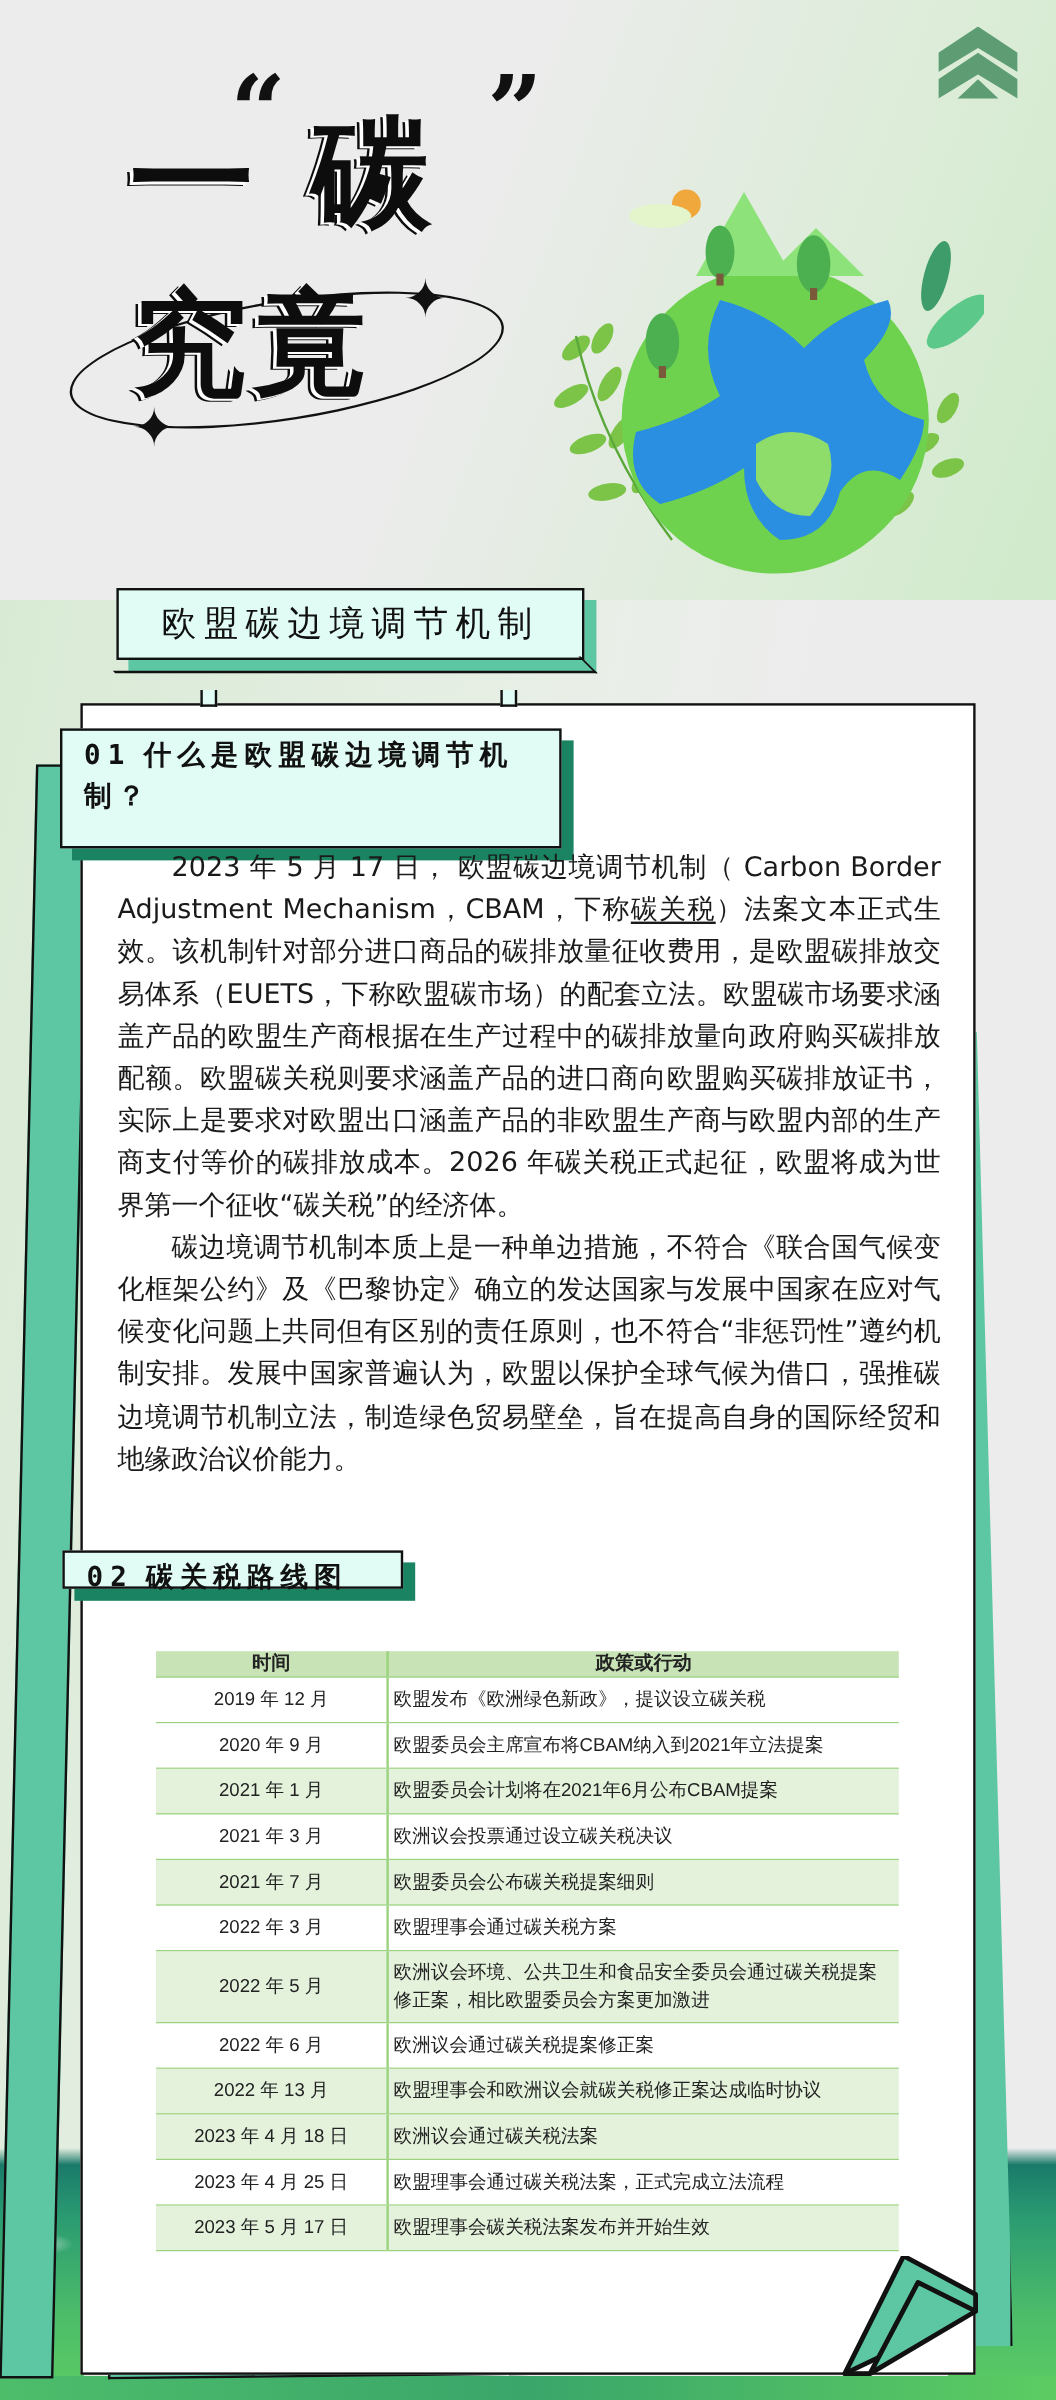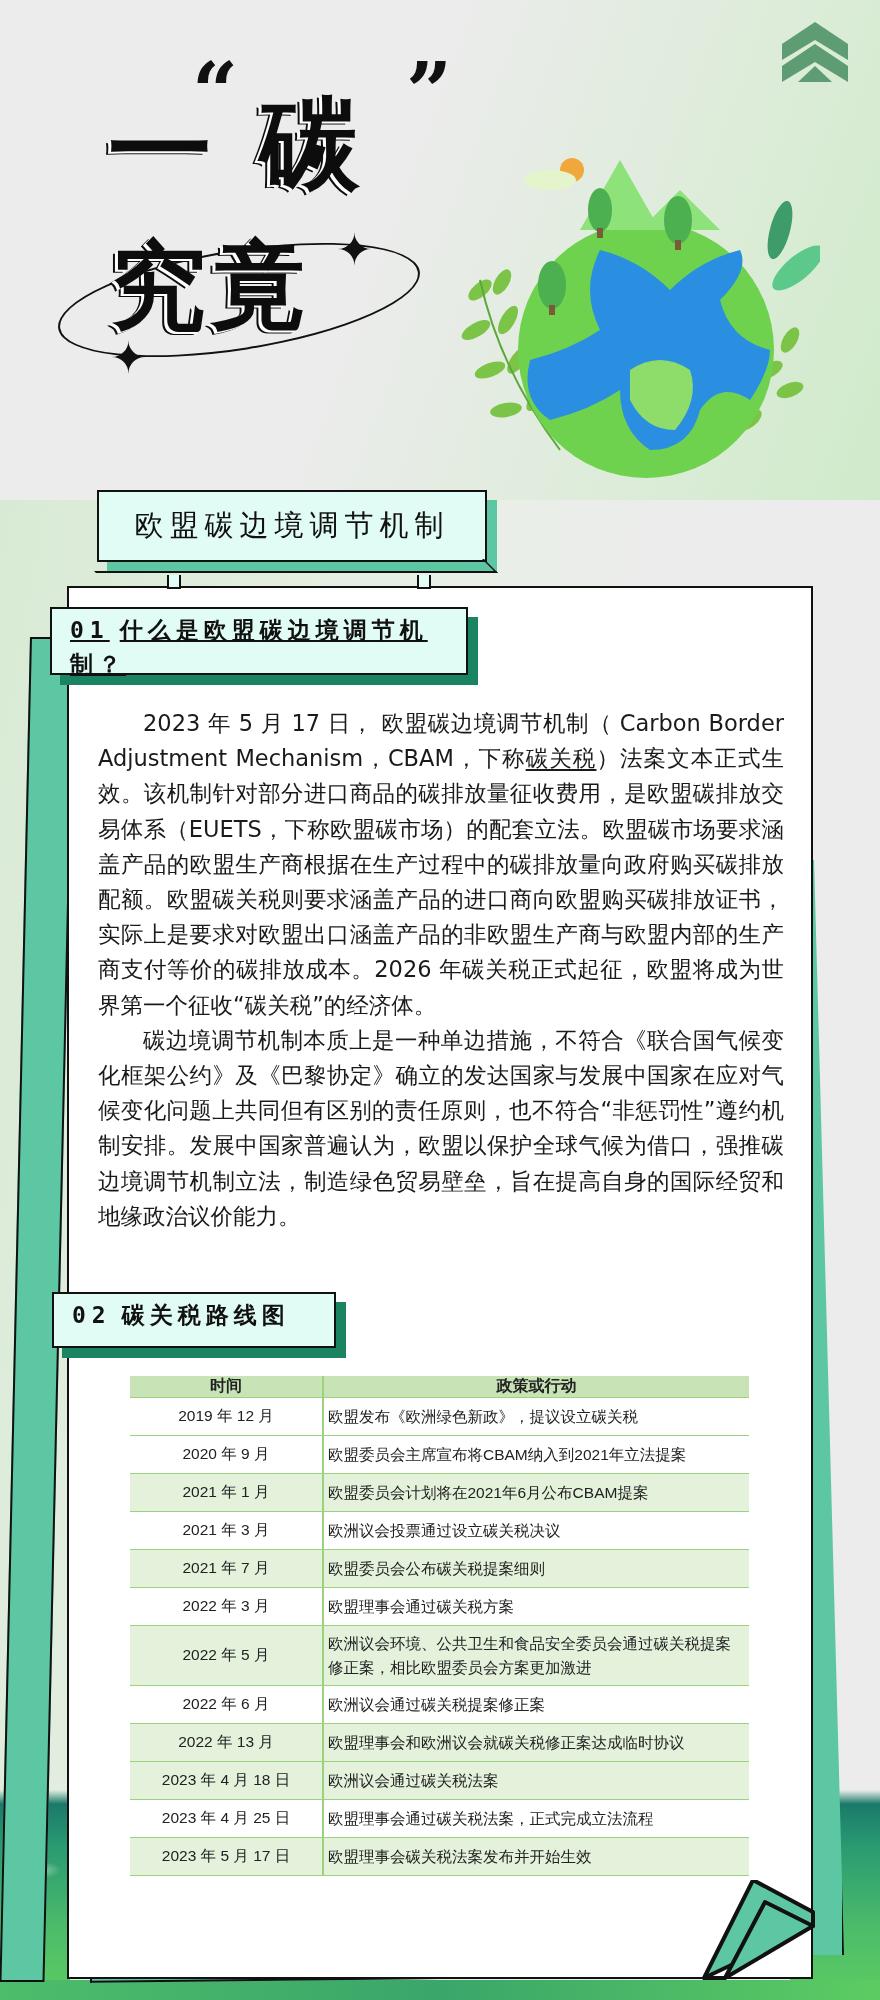--- a/index.html
+++ b/index.html
@@ -44,21 +44,21 @@
   .sparkle { position: absolute; color: #111; font-size: 44px; line-height: 1; }
 
   
   .logo { position: absolute; left: 782px; top: 22px; width: 66px; height: 62px; }
 
   
   .globe-wrap { position: absolute; left: 450px; top: 150px; width: 370px; height: 340px; }
 
   
   .banner {
-    position: absolute; left: 97px; top: 490px; width: 390px; height: 72px;
+    position: absolute; left: 97px; top: 490px; width: 390px; height: 60px;
     background: #e0fcf4; border: 2.5px solid #111;
     box-shadow: 10px 10px 0 #5dc6a2;
     display: flex; align-items: center; justify-content: center;
     font-size: 29px; letter-spacing: 6px; color: #111; font-weight: 500;
   }
   .banner::after {
     content: ""; position: absolute; left: -3px; bottom: -13px; width: 400px; height: 12px;
     border-bottom: 2.5px solid #111; border-right: 2.5px solid #111;
     transform: skewX(45deg); transform-origin: left bottom; pointer-events: none;
   }
@@ -87,22 +87,22 @@
   }
 
   
   .sec {
     position: absolute; background: #e0fcf4; border: 2px solid #111;
     box-shadow: 10px 10px 0 #1a8462;
     font-size: 23px; font-weight: 700; color: #111; letter-spacing: 5px;
     line-height: 34px; padding: 4px 18px;
   }
   .sec .num { font-family: "DejaVu Sans Mono", monospace; font-weight: 900; letter-spacing: 6px; margin-right: 10px; }
-  .sec1 { left: 50px; top: 607px; width: 418px; height: 68px; text-decoration: underline; }
-  .sec2 { left: 52px; top: 1292px; width: 284px; height: 56px; }
+  .sec1 { left: 50px; top: 607px; width: 418px; height: 100px; }
+  .sec2 { left: 52px; top: 1292px; width: 284px; height: 32px; }
 
   
   .body-text {
     position: absolute; left: 98px; top: 706px; width: 686px;
     font-size: 22.5px; line-height: 35.2px; color: #1a1a1a;
     text-align: justify; text-justify: inter-character;
   }
   .body-text p { text-indent: 2em; }
   .body-text u { text-decoration: underline; text-underline-offset: 3px; }
 

